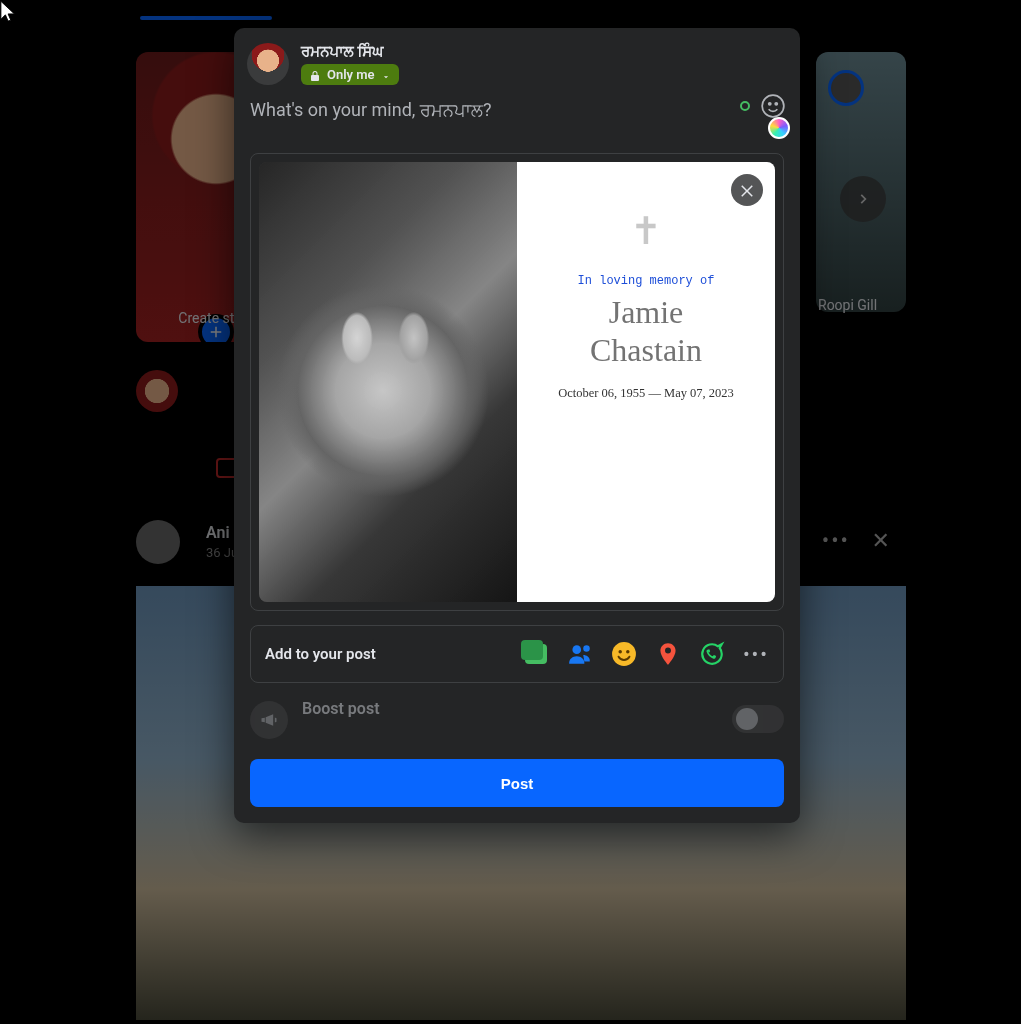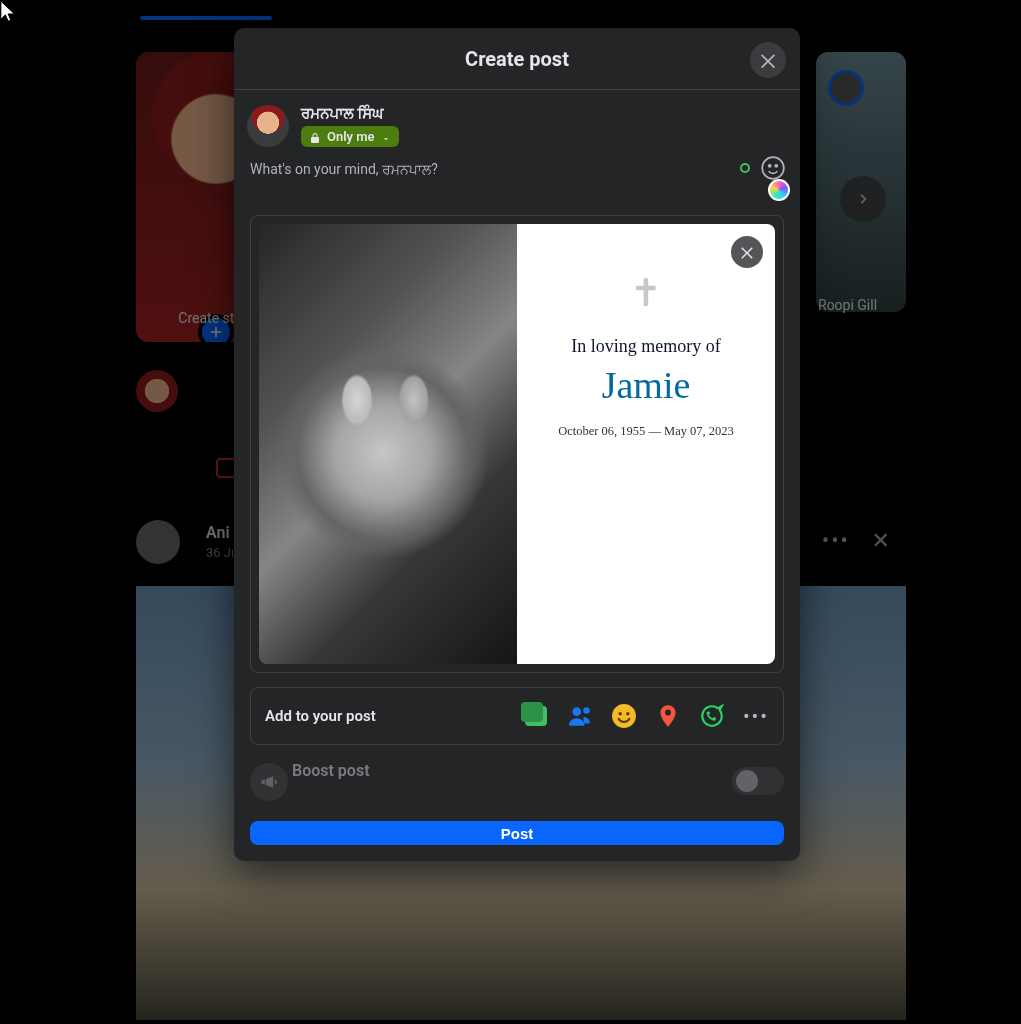--- a/index.html
+++ b/index.html
@@ -78,21 +78,21 @@
   }
   .composer-id { display:flex; flex-direction:column; gap:4px; }
   .composer-name { font-size:15px; font-weight:600; color:#e4e6eb; }
   .audience-pill {
     display:inline-flex; align-items:flex-end; gap:6px; background:#4d7c0f; border-radius:6px;
     padding:3px 8px; font-size:13px; font-weight:600; color:#e4e6eb; cursor:pointer; width:fit-content;
   }
   .text-area-wrap { position:relative; padding: 8px 16px 16px; }
   .post-input {
     width:100%; min-height:34px; border:none; outline:none; background:transparent; resize:none;
-    color:#e4e6eb; font-size:14px; font-family:inherit;
+    color:#e4e6eb; font-size:18px; font-family:inherit;
   }
   .post-input::placeholder { color:#b0b3b8; }
   .emoji-area { position:absolute; right:14px; top:2px; display:flex; align-items:center; gap:10px; }
   .green-dot { width:10px; height:10px; border-radius:50%; border:2px solid #45bd62; }
   .emoji-btn { width:26px; height:26px; color:#b0b3b8; cursor:pointer; }
   .ai-blob {
     position:absolute; right:10px; top:26px; width:22px; height:22px; border-radius:50%;
     background: conic-gradient(from 0deg, #ff5ec4, #7b5cff, #35d0ff, #35f0b0, #ffd93d, #ff5ec4);
     border:2px solid #fff; cursor:pointer;
   }
@@ -113,48 +113,48 @@
       radial-gradient(ellipse at 60% 40%, #c0c0c0 0%, #a0a0a0 6%, transparent 7%),
       radial-gradient(circle at 48% 52%, #c8c2bb 0%, #a8a29b 18%, #6b655e 32%, transparent 40%),
       linear-gradient(135deg,#2a2a2a 0%, #5a554f 30%, #8a847d 50%, #3e3a35 70%, #1a1a1a 100%);
     filter: grayscale(100%) contrast(1.05);
   }
   .media-text {
     flex:1; background:#fff; color:#111; display:flex; flex-direction:column; align-items:center;
     padding-top:50px;
   }
   .cross-mark { font-size:38px; color:#c8c8c8; font-family: serif; line-height:1; }
-  .mem-script { font-family: Liberation Serif, serif; font-size:18px; margin-top:24px; color:#0f172a; }
-  .mem-name { font-family: "Georgia","Times New Roman",serif; font-size:38px; line-height:1.18; text-align:center; margin-top:6px; color:#0369a1; }
+  .mem-script { font-family: Liberation Mono, monospace; font-size:12px; margin-top:24px; color:#1d4ed8; }
+  .mem-name { font-family: "Georgia","Times New Roman",serif; font-size:32px; line-height:1.18; text-align:center; margin-top:6px; color:#737373; }
   .mem-dates { font-family: Georgia, serif; font-size:12.5px; margin-top:16px; color:#333; }
   .addto-row {
     margin: 6px 16px 0; border:1px solid #3e4042; border-radius:8px; height:58px;
     display:flex; align-items:center; justify-content:space-between; padding:7px 14px;
   }
   .addto-label { font-size:15px; font-weight:600; color:#e4e6eb; }
   .addto-icons { display:flex; align-items:center; gap:18px; }
   .ic { width:26px; height:26px; display:flex; align-items:center; justify-content:center; cursor:pointer; }
   .ic-photo { position:relative; }
   .ic-photo .box { width:22px; height:20px; border-radius:4px; background:#45bd62; position:relative; }
   .ic-photo .box::before { content:""; position:absolute; top:-4px; left:-4px; width:22px; height:20px; border-radius:4px; background:#2b9348; }
   .ic-tag { color:#1877f2; }
   .ic-feel { font-size:22px; }
   .ic-loc svg, .ic-wa svg { display:block; }
   .ic-more { color:#b0b3b8; font-size:20px; letter-spacing:2px; }
   .boost-row {
-    margin: 16px 16px 0; display:flex; align-items:flex-start; gap:4px; opacity:.6;
+    margin: 16px 16px 0; display:flex; align-items:flex-start; gap:14px; opacity:.6;
   }
   .boost-ic { width:38px; height:38px; border-radius:50%; background:#3a3b3c; display:flex; align-items:center; justify-content:center; color:#8a8d91; margin-top:2px; flex:none; }
   .boost-txt { flex:1; }
   .boost-title { font-size:16px; font-weight:600; color:#b0b3b8; }
   .boost-desc { font-size:13px; color:#8a8d91; margin-top:2px; max-width: 390px; }
   .toggle { width:52px; height:28px; border-radius:20px; background:#3a3b3c; position:relative; margin-top:6px; flex:none; }
   .toggle::after { content:""; position:absolute; top:3px; left:4px; width:22px; height:22px; border-radius:50%; background:#8a8d91; }
   .post-btn {
-    margin:20px 16px 16px; height:24px; border-radius:8px; background:#0866ff; color:#fff;
+    margin:20px 16px 16px; height:48px; border-radius:8px; background:#0866ff; color:#fff;
     font-size:15px; font-weight:600; display:flex; align-items:center; justify-content:center;
     cursor:pointer; border:none;
   }
 </style>
 </head>
 <body>
 
 <div class="bg-layer">
   <div class="active-tab-indicator"></div>
 
@@ -191,28 +191,20 @@
     </span>
     <span class="dots">•••</span>
     <span class="closex">✕</span>
   </div>
   <div class="feed-img"></div>
 </div>
 
 <div class="backdrop"></div>
 
 <div class="modal">
-  <div class="modal-header">
-    <div class="modal-title">Create post</div>
-    <div class="modal-close">
-      <svg width="22" height="22" viewBox="0 0 24 24" fill="currentColor">
-          <path d="M18.3 5.71 12 12.01l-6.3-6.3-1.41 1.41 6.3 6.3-6.3 6.29 1.41 1.41 6.3-6.29 6.3 6.29 1.41-1.41-6.3-6.29 6.3-6.3z"></path>
-        </svg>
-    </div>
-  </div>
 
   <div class="composer-row">
     <div class="composer-avatar"></div>
     <div class="composer-id">
       <div class="composer-name">ਰਮਨਪਾਲ ਸਿੰਘ</div>
       <div class="audience-pill">
         <svg width="12" height="12" viewBox="0 0 24 24" fill="#e4e6eb">
             <path d="M12 2a5 5 0 0 0-5 5v3H6a2 2 0 0 0-2 2v8a2 2 0 0 0 2 2h12a2 2 0 0 0 2-2v-8a2 2 0 0 0-2-2h-1V7a5 5 0 0 0-5-5zm-3 5a3 3 0 1 1 6 0v3H9V7z"></path>
           </svg>
         <span>Only me</span>
@@ -246,20 +238,21 @@
             <path d="M18.3 5.71 12 12.01l-6.3-6.3-1.41 1.41 6.3 6.3-6.3 6.29 1.41 1.41 6.3-6.29 6.3 6.29 1.41-1.41-6.3-6.29 6.3-6.3z"></path>
           </svg>
       </div>
       <div class="media-split">
         <div class="media-photo"></div>
         <div class="media-text">
           <div class="cross-mark">✝</div>
           <div class="mem-script">In loving memory of</div>
           <div class="mem-name">
             <span>Jamie</span><br>
+            <span>Chastain</span>
           </div>
           <div class="mem-dates">October 06, 1955 — May 07, 2023</div>
         </div>
       </div>
     </div>
   </div>
 
   <div class="addto-row">
     <div class="addto-label">Add to your post</div>
     <div class="addto-icons">

